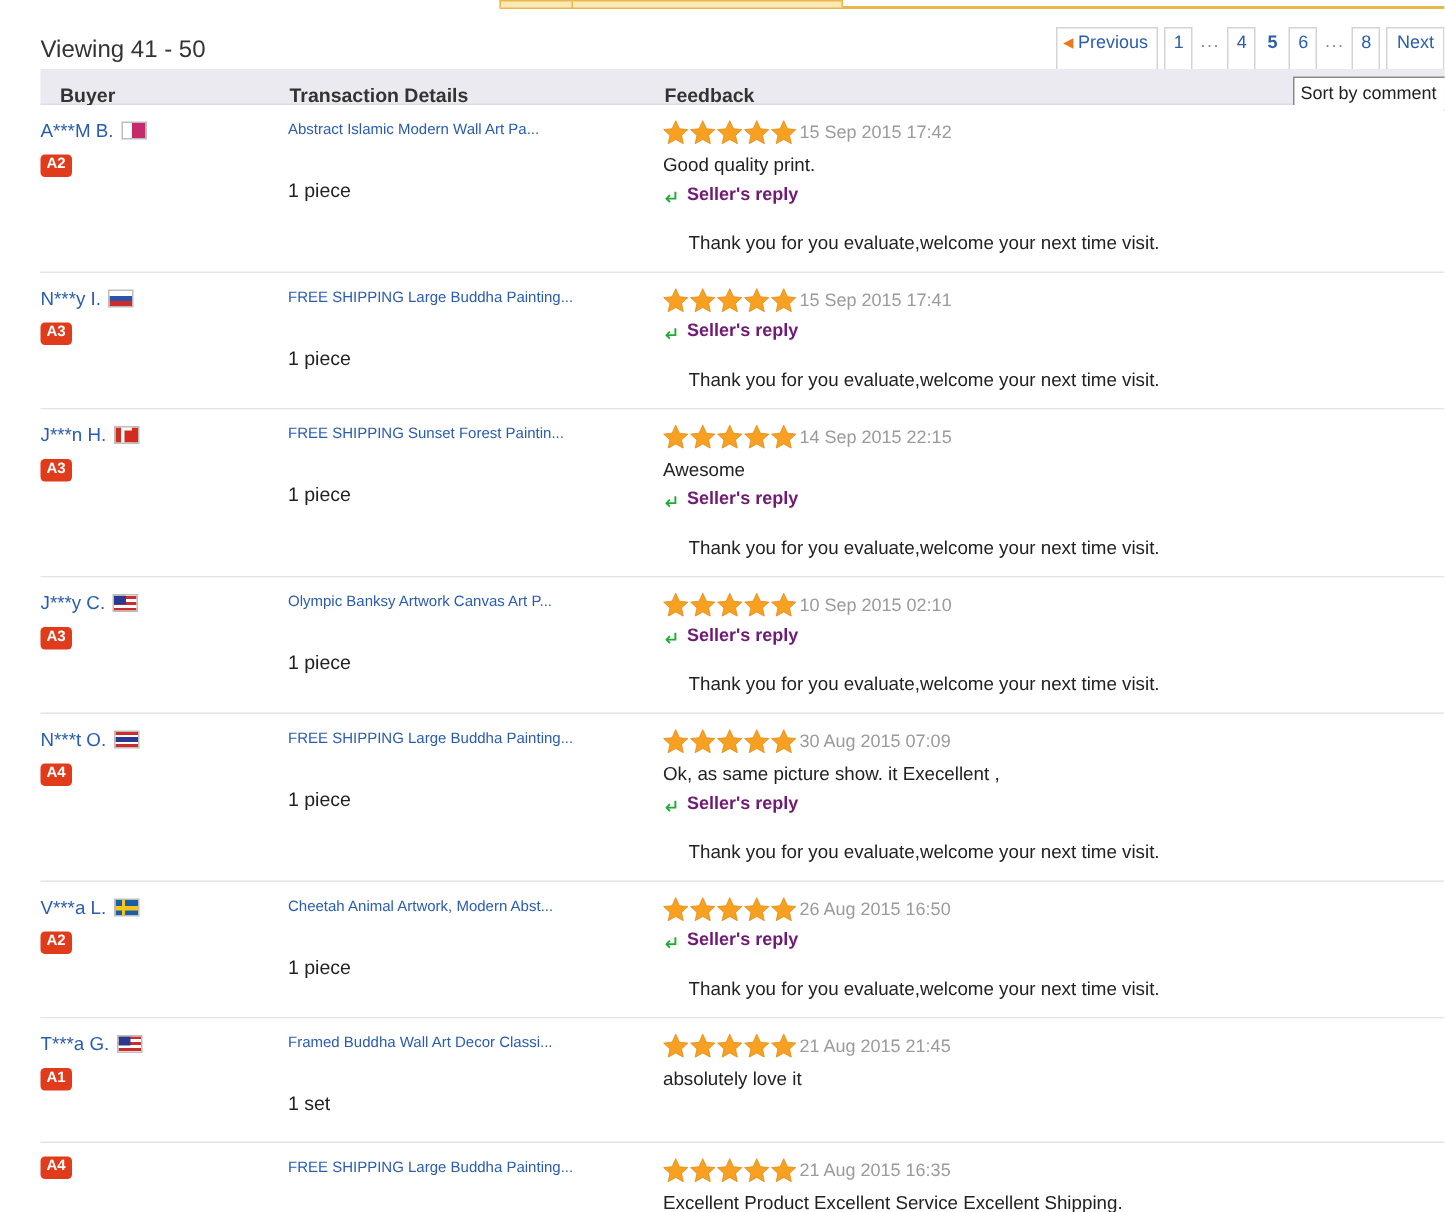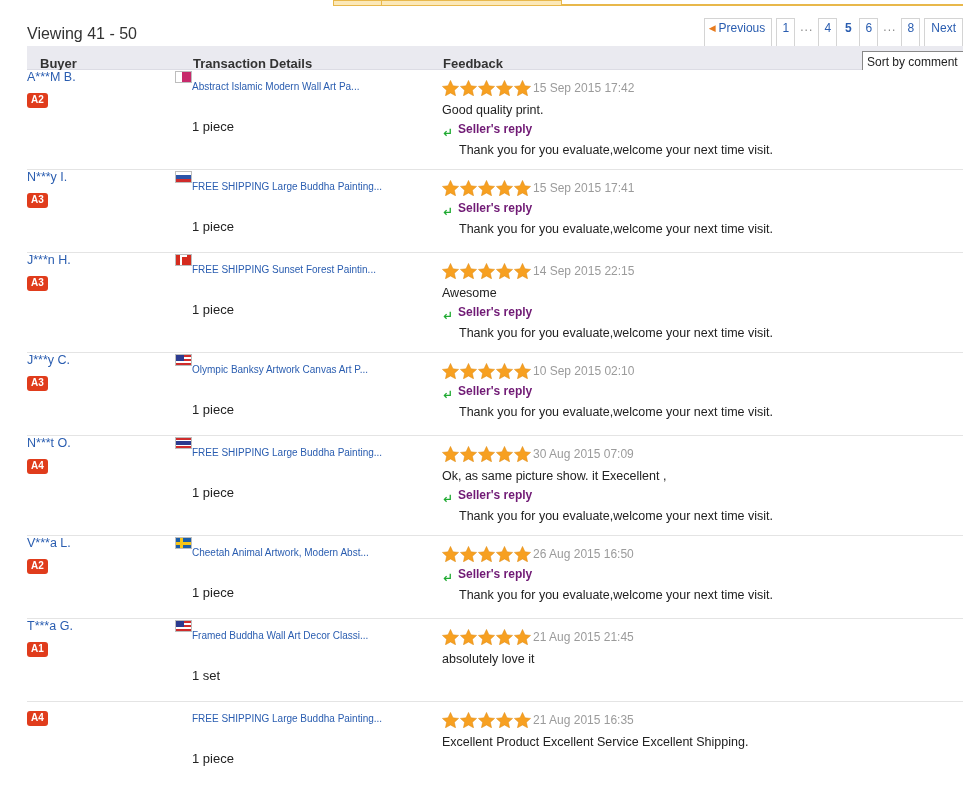--- a/index.html
+++ b/index.html
@@ -147,25 +147,25 @@
     background: #ffffff;
   }
   .row:last-child { border-bottom: none; }
 
   .cell-buyer {
     position: absolute;
     left: 0px; top: 0px;
     width: 165px;
   }
   .buyer-line {
+    padding-top: 10px;
     display: flex;
     align-items: center;
     gap: 5px;
     white-space: nowrap;
-    justify-content: space-between;
   }
   .buyer-name {
     font-size: 12.5px;
     color: #2a5db0;
     cursor: pointer;
   }
   .flag {
     display: inline-block;
     width: 17px; height: 12px;
     border: 1px solid #bdbdbd;
@@ -241,21 +241,21 @@
     display: inline-block;
   }
   .reply-label {
     font-size: 12px;
     font-weight: bold;
     color: #701a75;
     white-space: nowrap;
     text-align: right;
   }
   .reply-text {
-    margin-top: 7px;
+    margin-top: 19px;
     margin-left: 17px;
     font-size: 12.5px;
     color: #222222;
   }
 </style>
 </head>
 <body>
 
 <div class="topstrip">
   <div class="rule"></div>

